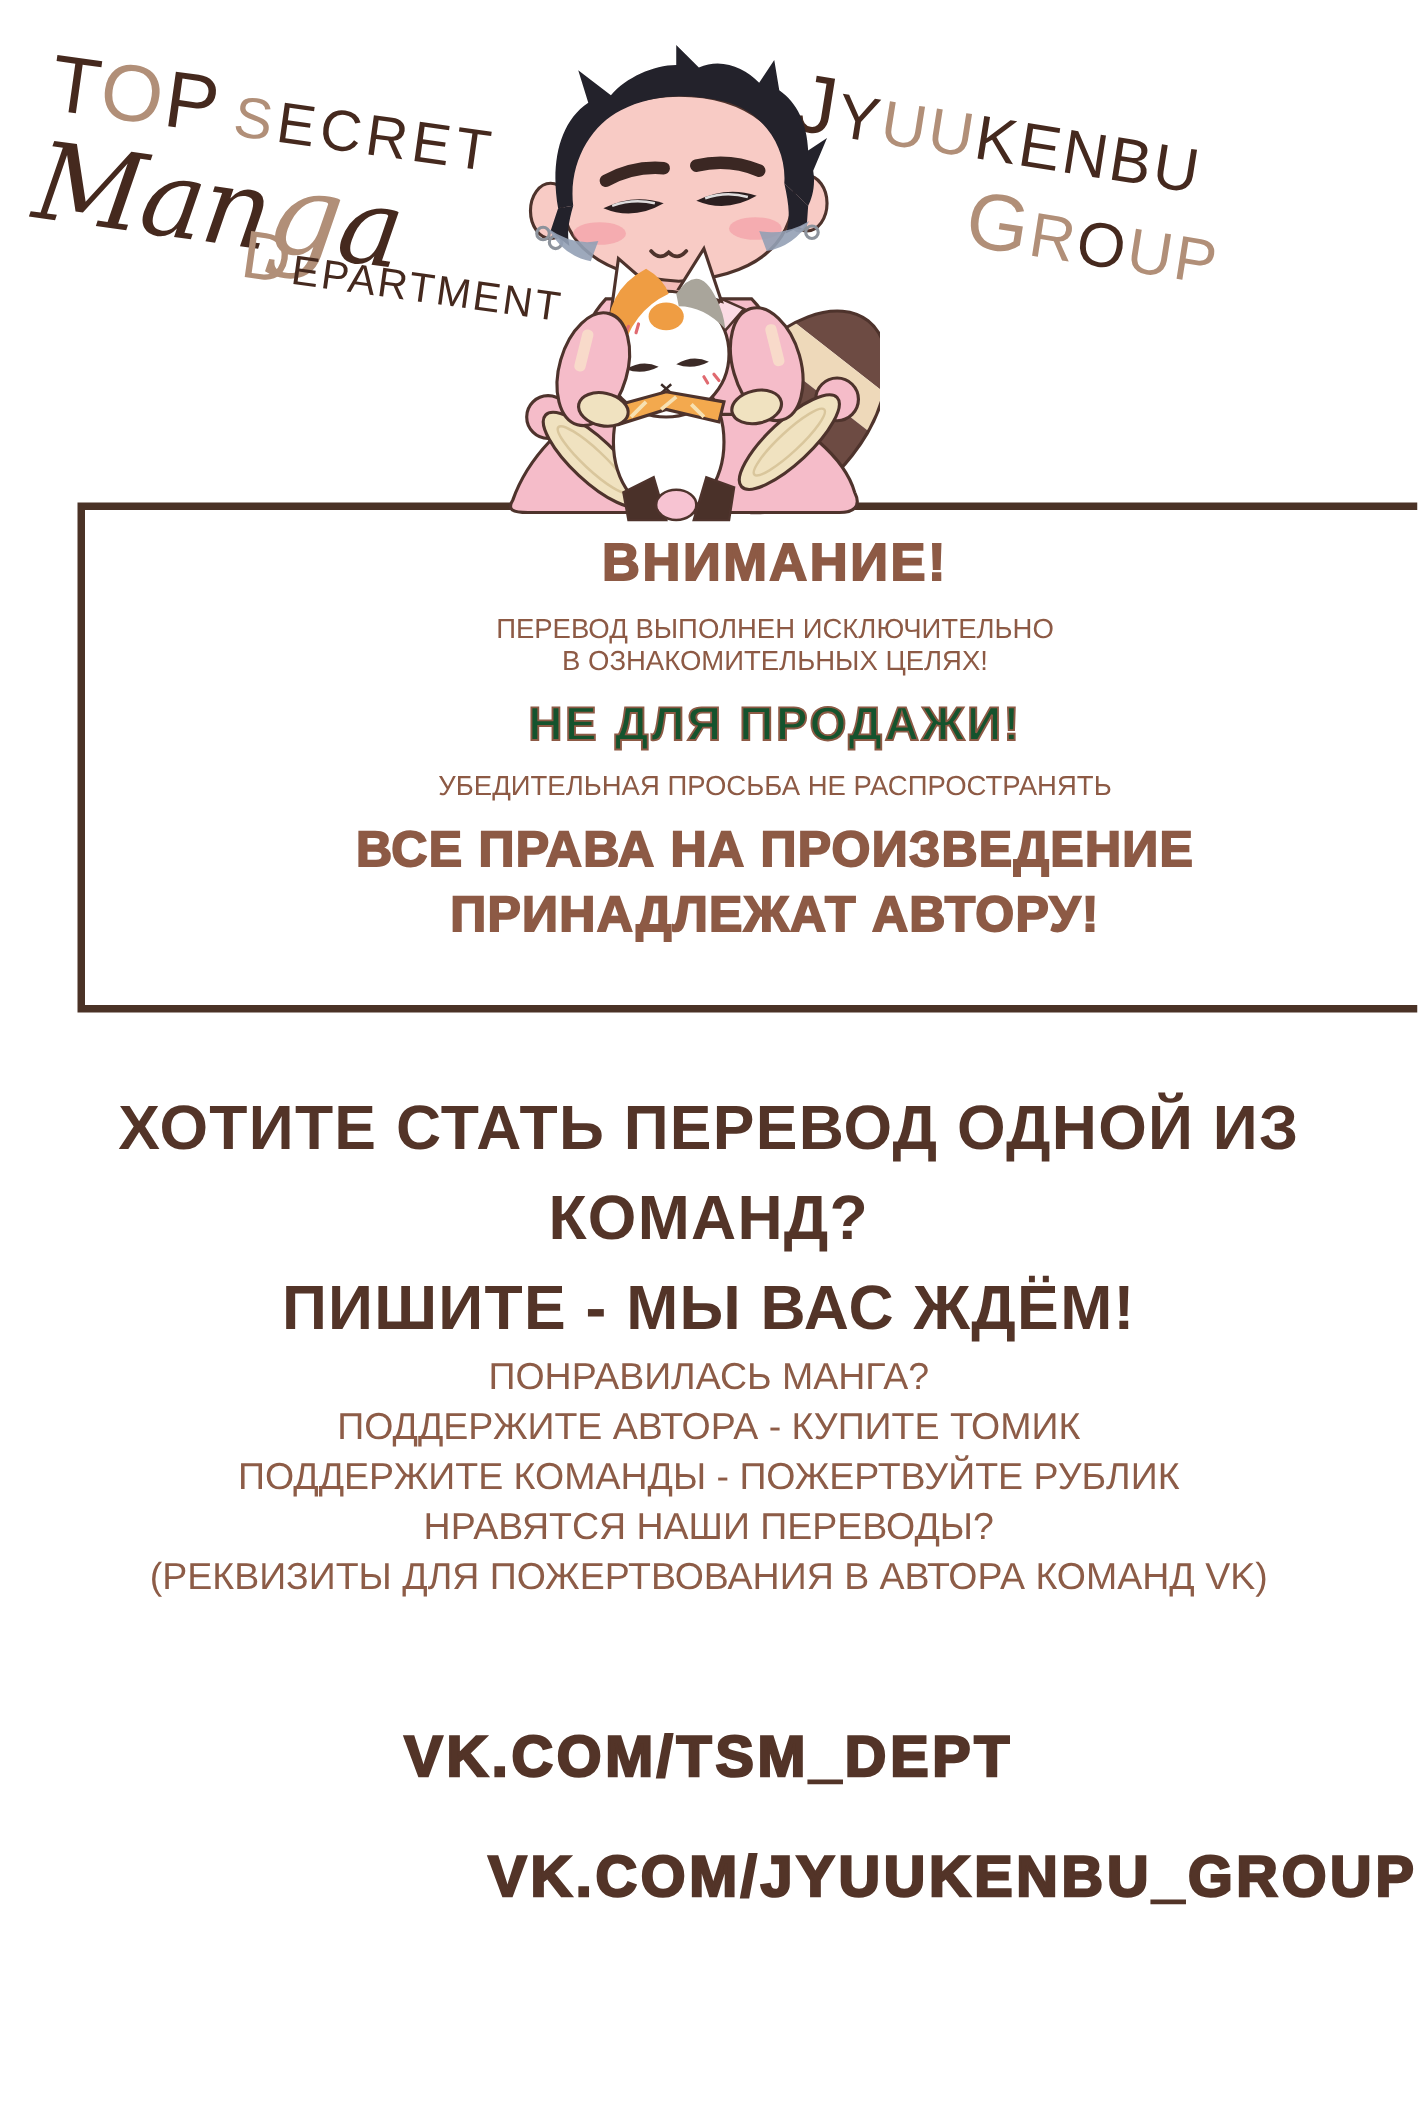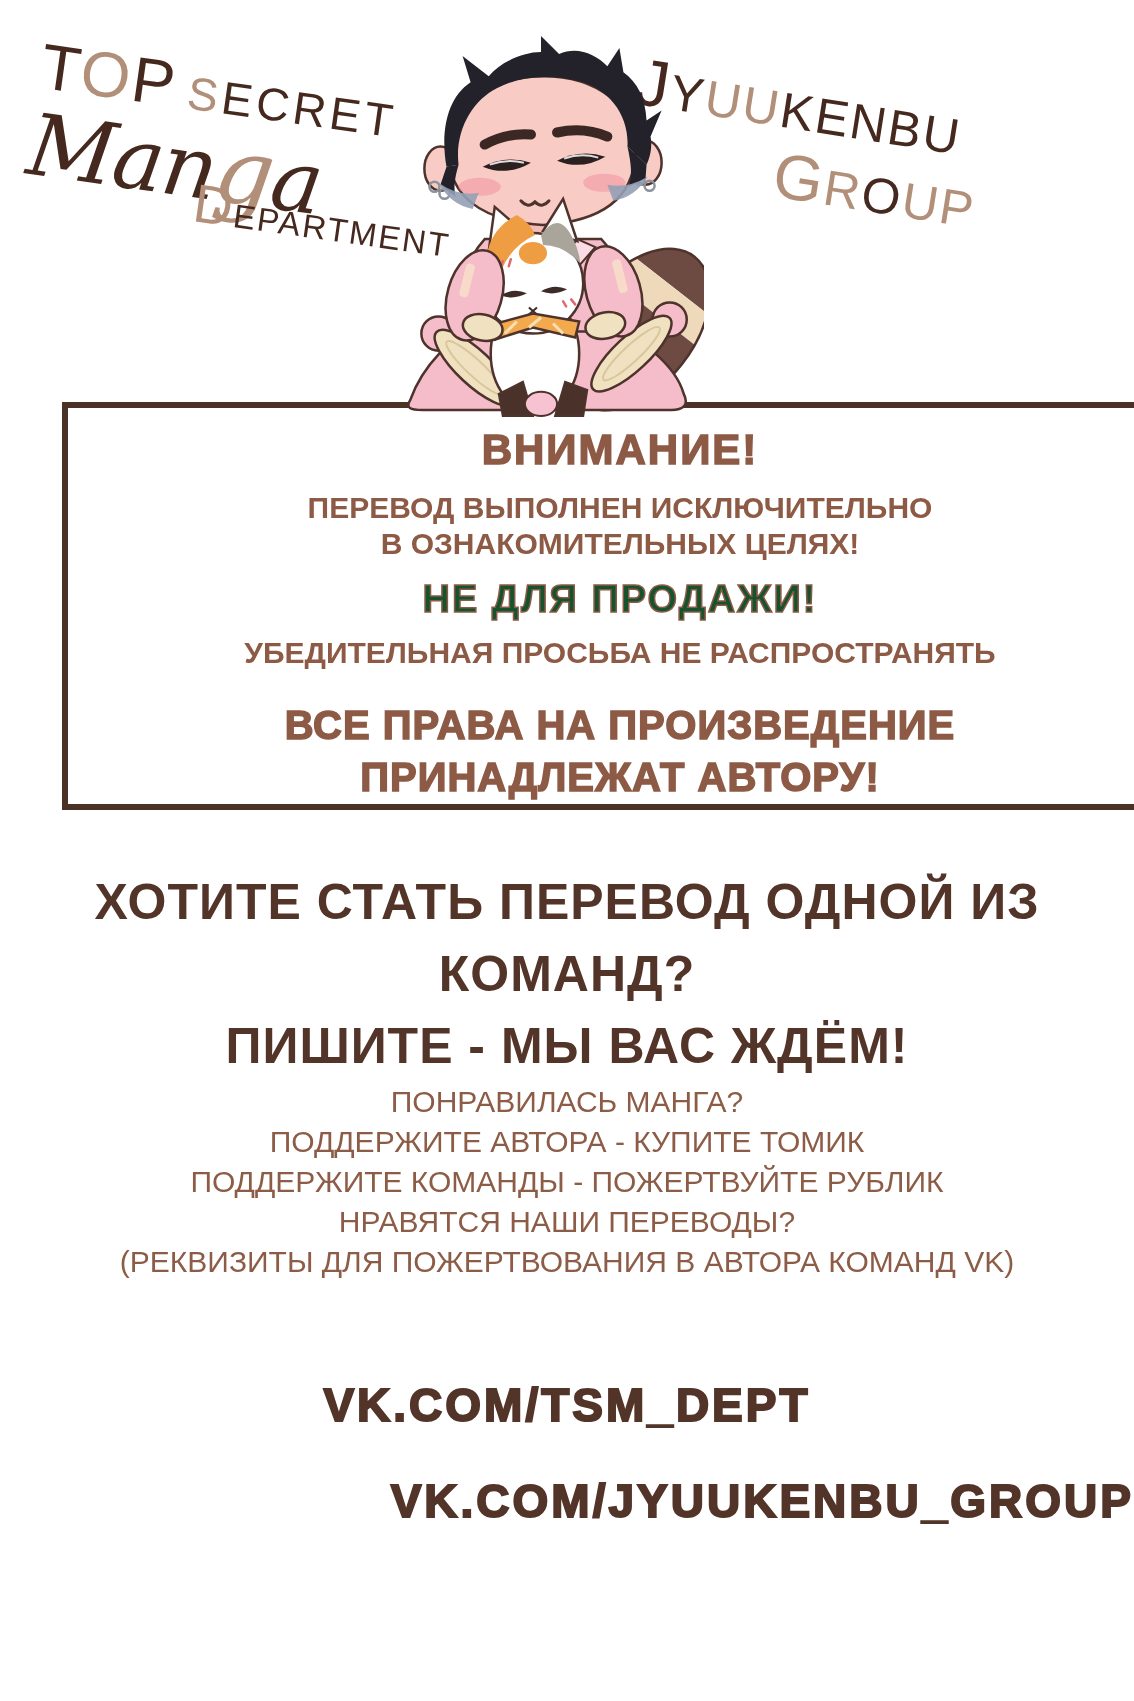--- a/index.html
+++ b/index.html
@@ -27,25 +27,25 @@
 
   
   .character{position:absolute;left:382px;top:36px;width:322px;height:382px;z-index:3;}
 
   
   .warning-box{position:absolute;left:62px;top:402px;width:1116px;height:408px;
     border:6px solid #4a3226;box-sizing:border-box;background:#ffffff;z-index:2;
     display:flex;flex-direction:column;align-items:center;text-align:center;padding-top:10px;}
   .wb-title{font-size:42px;font-weight:bold;color:#8d5a45;letter-spacing:2px;
     -webkit-text-stroke:1.5px #8d5a45;margin:8px 0 16px;}
-  .wb-body{font-size:30px;font-weight:bold;color:#8d5a45;line-height:1.2;}
+  .wb-body{font-size:22px;font-weight:normal;color:#8d5a45;line-height:1.2;}
   .wb-sub{font-size:38px;font-weight:bold;color:#14532d;letter-spacing:2px;
     -webkit-text-stroke:1.5px #8d5a45;margin:16px 0 14px;}
   .wb-rights{font-size:40px;font-weight:bold;color:#8d5a45;letter-spacing:1px;line-height:1.3;
-    -webkit-text-stroke:1.5px #8d5a45;margin-top:28px;}
+    -webkit-text-stroke:1.5px #8d5a45;margin-top:12px;}
 
   
   .recruit{position:absolute;left:0;right:0;top:866px;text-align:center;color:#533428;
     font-size:50px;font-weight:bold;line-height:1.44;letter-spacing:1px;}
 
   
   .support{position:absolute;left:0;right:0;top:1082px;text-align:center;color:#8d5c47;
     font-size:30px;font-weight:normal;line-height:1.33;}
 
   

